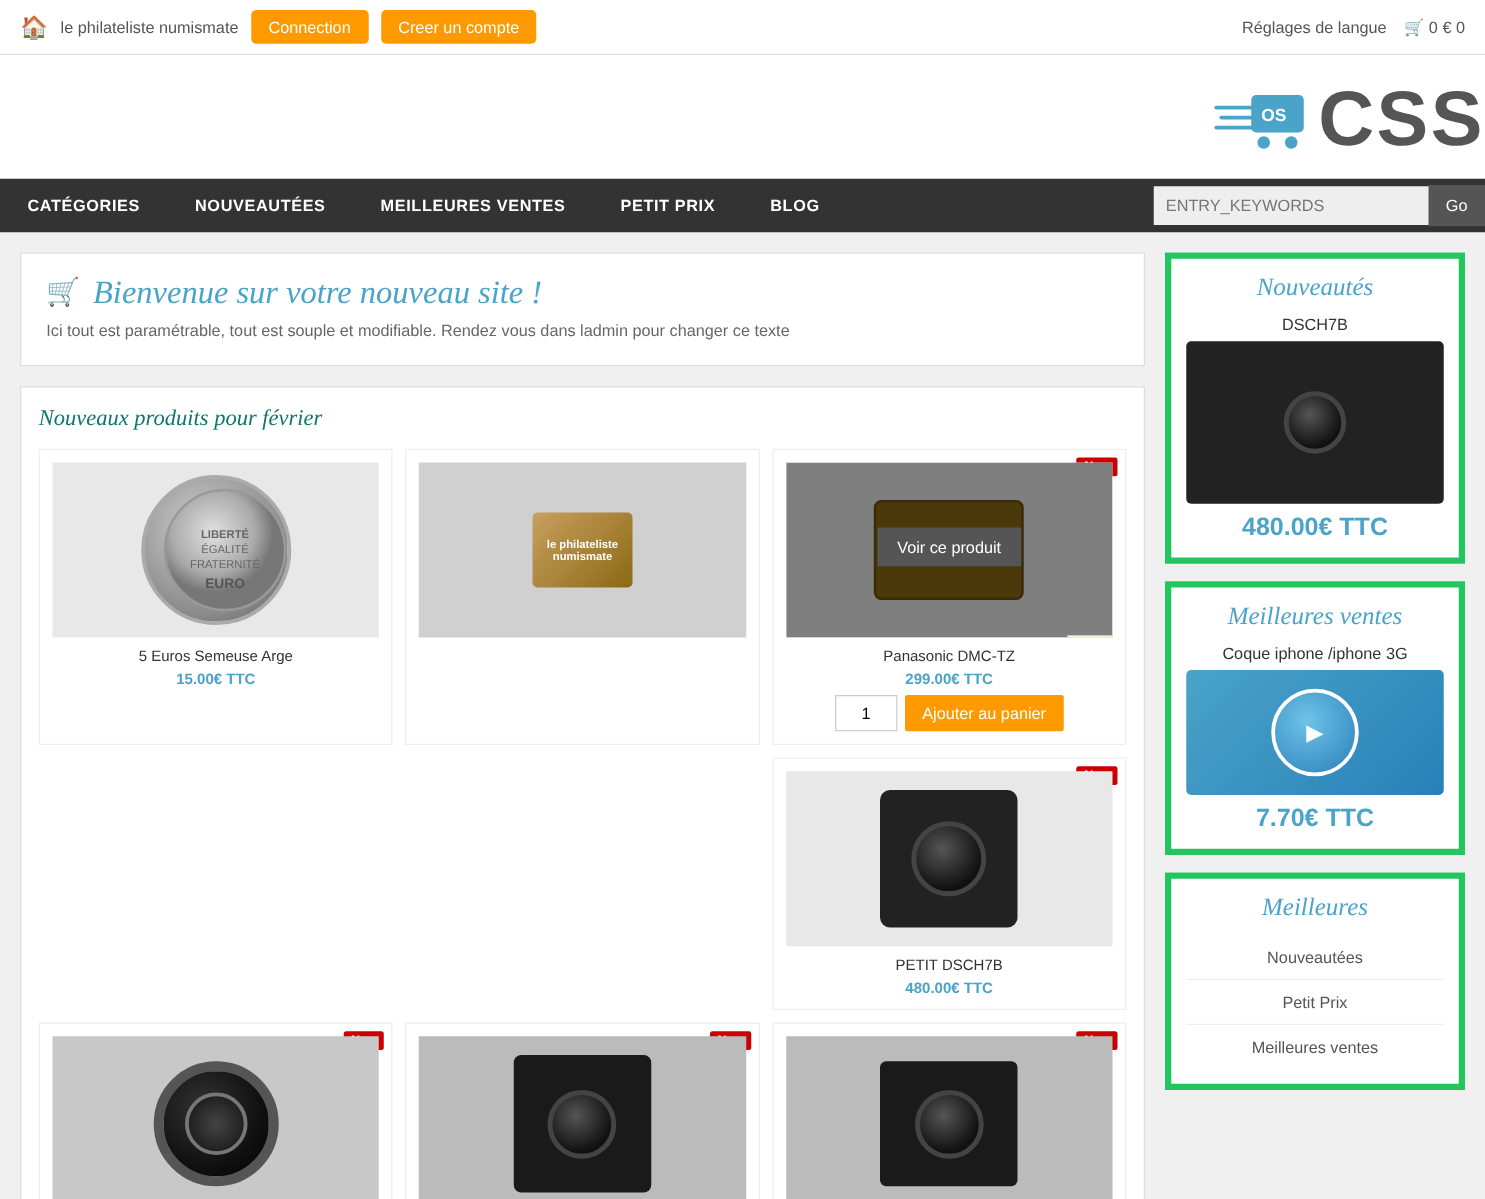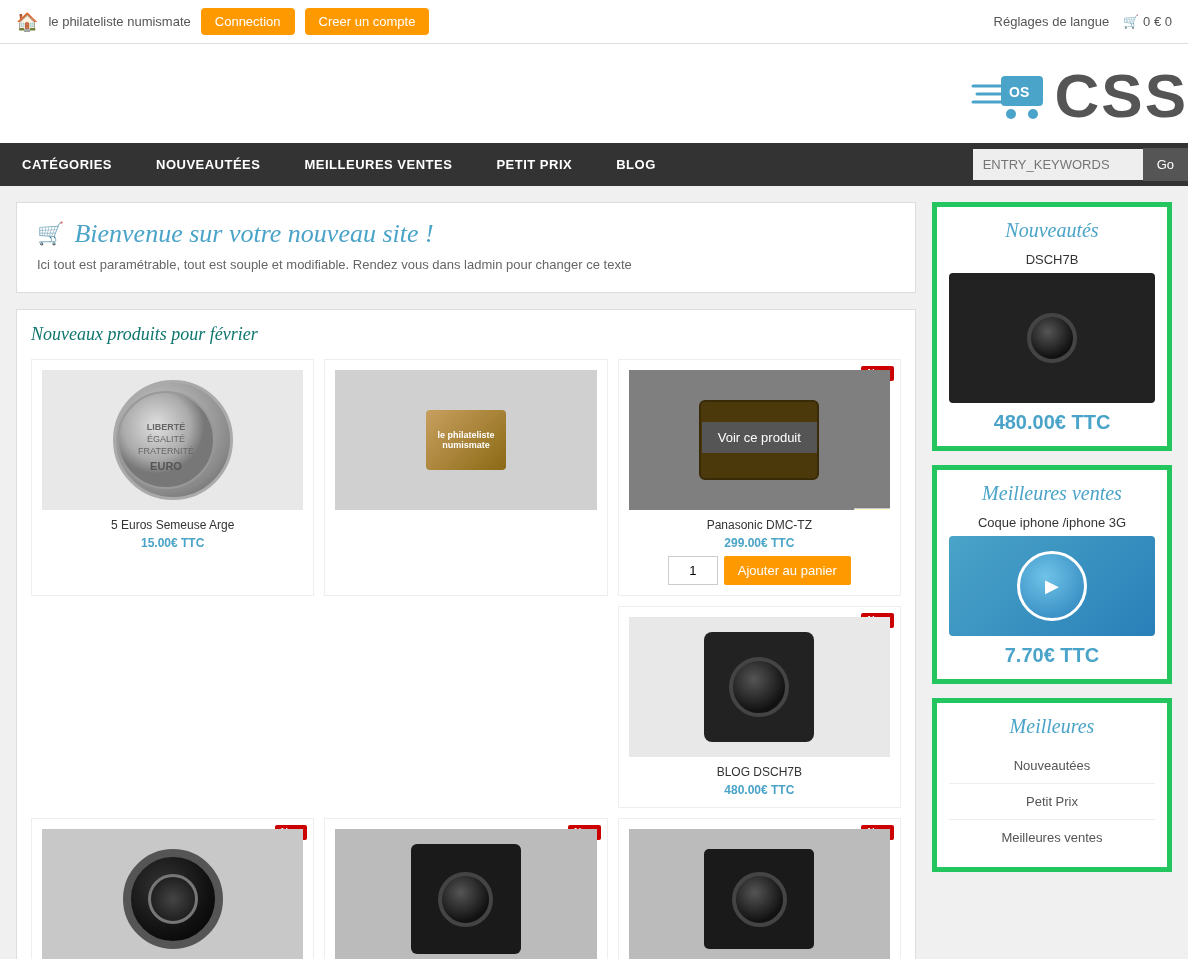--- a/index.html
+++ b/index.html
@@ -76,21 +76,21 @@
       text-transform: uppercase;
     }
     .search-area {
       display: flex;
       align-items: center;
     }
     .search-input {
       padding: 8px 10px;
       border: none;
       font-size: 13px;
-      width: 170px;
+      width: 220px;
       color: #aaa;
       background: #eee;
     }
     .search-btn {
       background: #555;
       color: #fff;
       border: none;
       padding: 9px 14px;
       font-size: 13px;
       cursor: pointer;
@@ -177,21 +177,21 @@
       overflow: hidden;
     }
     
     .coin-img {
       width: 120px;
       height: 120px;
       border-radius: 50%;
       background: radial-gradient(circle at 40% 35%, #d0d0d0, #888 70%, #555);
       display: flex;
       align-items: center;
-      justify-content: flex-start;
+      justify-content: flex-end;
       font-size: 11px;
       color: #666;
       border: 3px solid #aaa;
     }
     
     .camera-img {
       width: 110px;
       height: 110px;
       background: #222;
       border-radius: 8px;
@@ -546,21 +546,21 @@
       </div>
 
       <div style="display:grid;grid-template-columns:repeat(3,1fr);gap:10px;margin-bottom:10px;">
         <div class="product-card" style="grid-column:3">
           <div class="badge-new">New</div>
           <div class="product-img-placeholder">
             <div class="camera-img">
               <div class="camera-lens"></div>
             </div>
           </div>
-          <div class="product-name">BLOG DSCH7B</div>
+          <div class="product-name">PETIT DSCH7B</div>
           <div class="product-price">480.00€ TTC</div>
         </div>
       </div>
 
       <div style="display:grid;grid-template-columns:repeat(3,1fr);gap:10px;">
 
         <div class="product-card">
           <div class="badge-new">New</div>
           <div class="product-img-placeholder" style="background:#c8c8c8;">
             <div class="lens-img">

